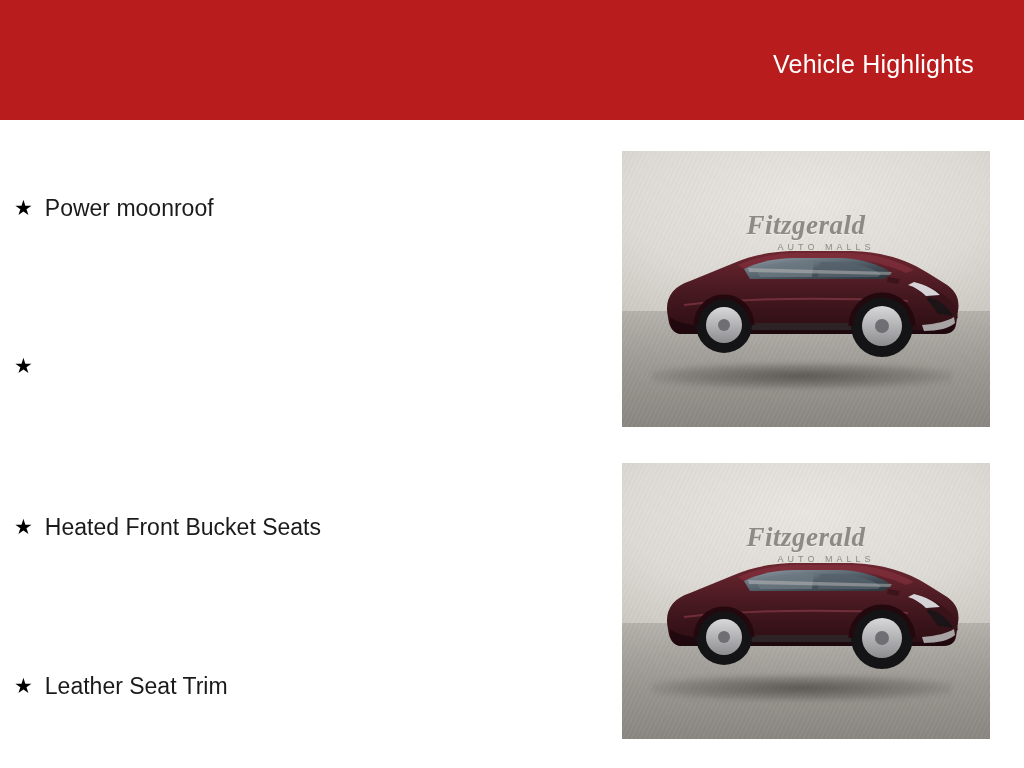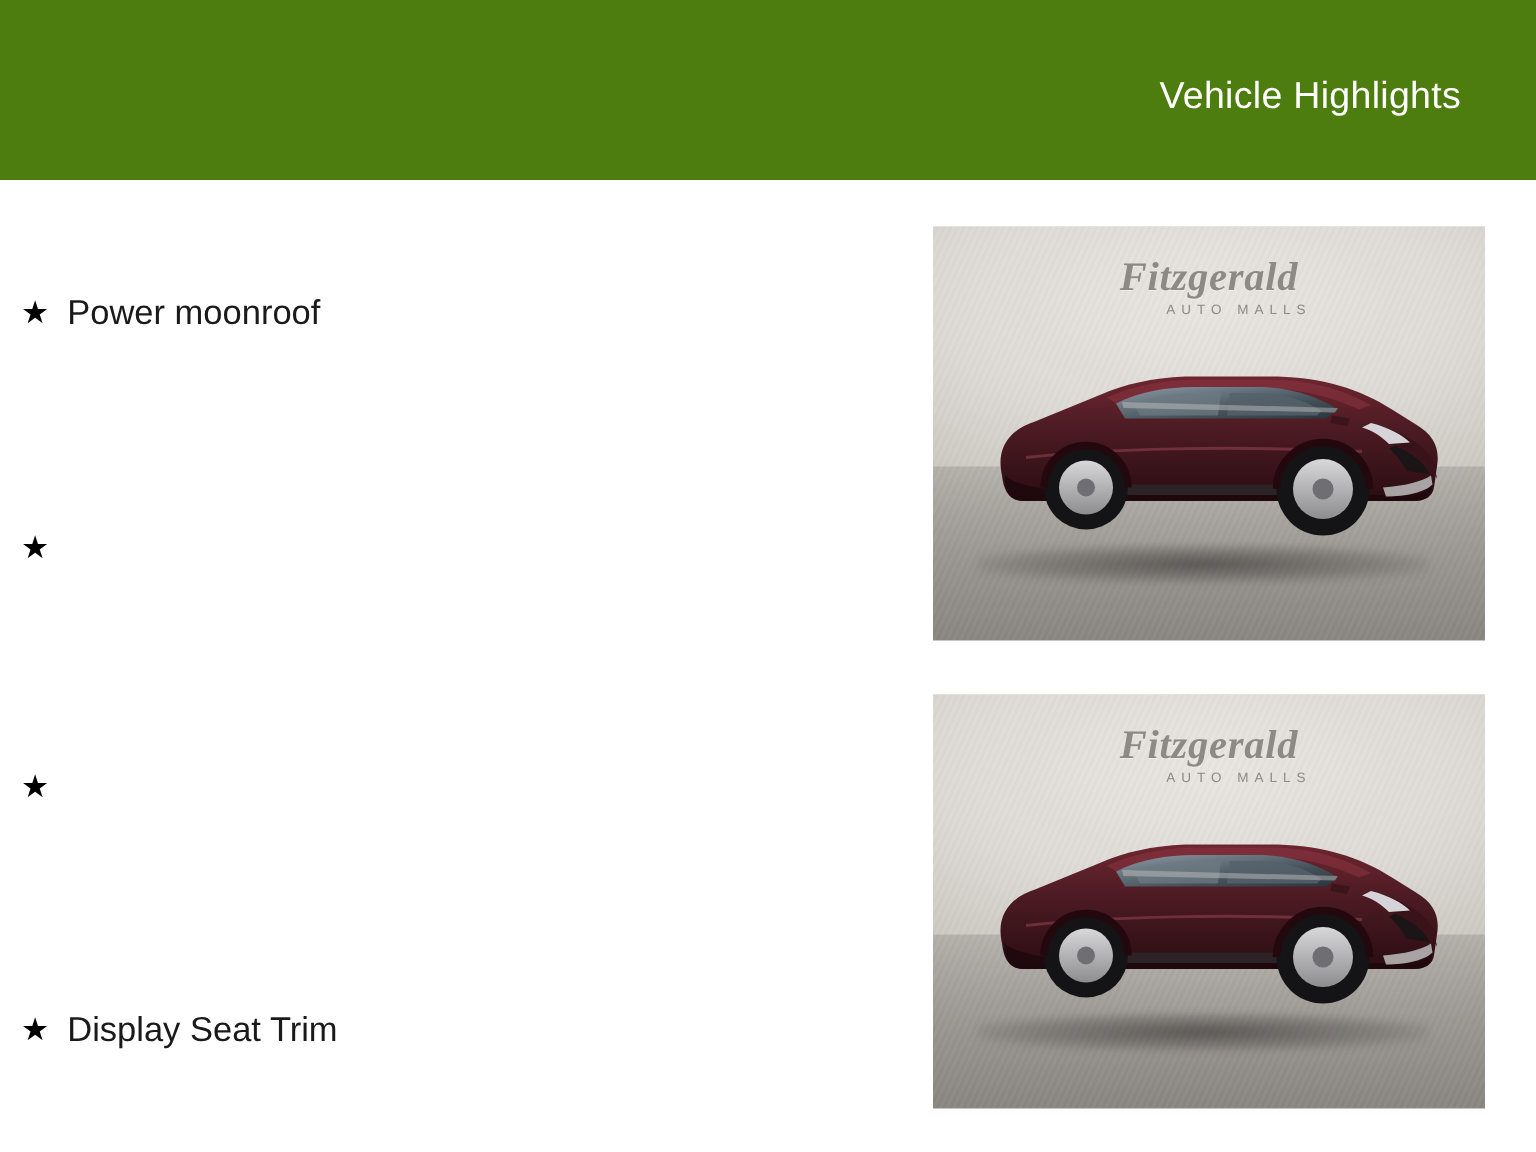--- a/index.html
+++ b/index.html
@@ -21,21 +21,21 @@
     background: #ffffff;
   }
 
   
   .header {
     position: absolute;
     left: 0;
     top: 0;
     width: 1024px;
     height: 120px;
-    background: #4d7c0f;
+    background: #b91c1c;
     box-sizing: border-box;
   }
   .header-title {
     position: absolute;
     right: 50px;
     top: 50px;
     color: #ffffff;
     font-size: 25px;
     font-weight: 400;
     letter-spacing: 0.2px;
@@ -120,20 +120,21 @@
     pointer-events: none;
   }
   .wm-main {
     font-family: "Liberation Serif", serif;
     font-style: italic;
     font-weight: 700;
     font-size: 27px;
     color: #8d8a85;
     letter-spacing: 0.5px;
     text-shadow: 0 1px 0 rgba(255,255,255,0.35);
+    margin-top: 41px;
   }
   .wm-sub {
     font-size: 9px;
     letter-spacing: 4px;
     color: #8d8a85;
     margin-top: 1px;
     margin-left: 40px;
   }
 
   
@@ -171,25 +172,26 @@
       <span class="bullet-star">★</span>
       <span class="highlight-label">Power moonroof</span>
     </div>
 
     <div class="highlight-item i1">
       <span class="bullet-star">★</span>
     </div>
 
     <div class="highlight-item i2">
       <span class="bullet-star">★</span>
+      <span class="highlight-label">Heated Front Bucket Seats</span>
     </div>
 
     <div class="highlight-item i3">
       <span class="bullet-star">★</span>
-      <span class="highlight-label">Display Seat Trim</span>
+      <span class="highlight-label">Leather Seat Trim</span>
     </div>
 
   </div>
 
   <div class="photo p0">
     <div class="studio"></div>
     <div class="studio-grain"></div>
     <div class="watermark">
       <div class="wm-main">Fitzgerald</div>
       <div class="wm-sub">AUTO MALLS</div>

